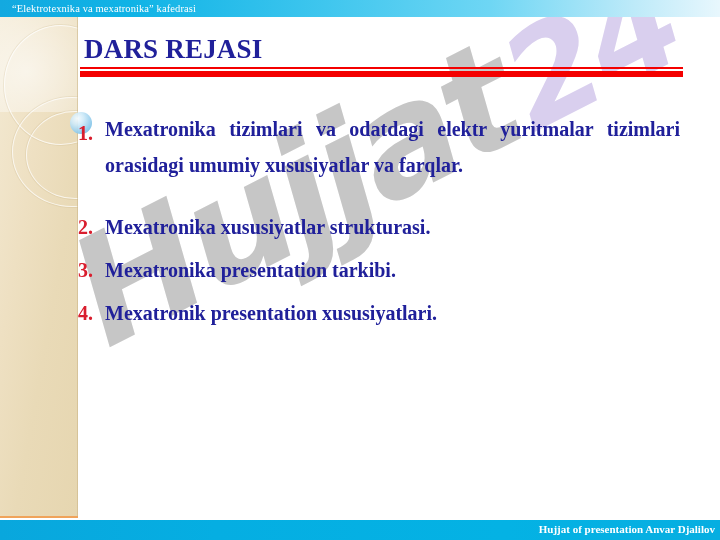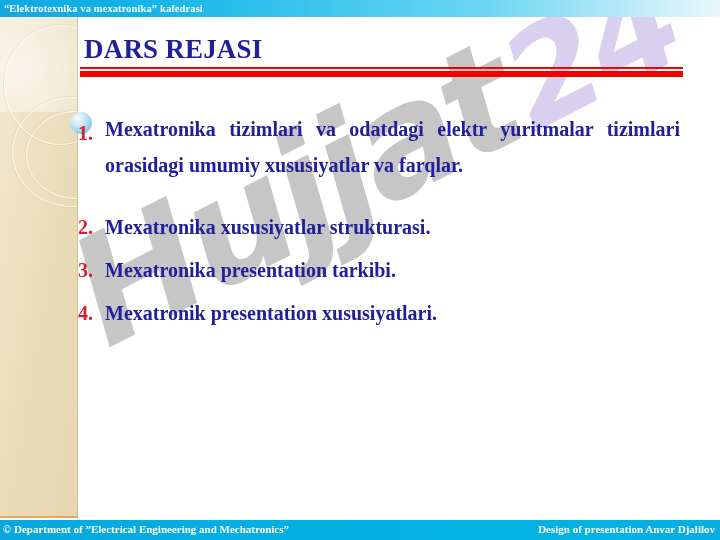--- a/index.html
+++ b/index.html
@@ -27,24 +27,24 @@
                 #13a9e0 0%,
                 #0fb3e6 18%,
                 #3fc6ee 45%,
                 #6ed6f4 68%,
                 #bdeaf9 88%,
                 #e8f7fd 100%);
     z-index: 40;
   }
   .header-title {
     position: absolute;
-    left: 4px; top: 1px;
+    left: 12px; top: 1px;
     font-family: "Liberation Serif", serif;
     font-size: 10.5px;
-    font-weight: bold;
+    font-weight: normal;
     color: #ffffff;
     letter-spacing: 0.1px;
     white-space: nowrap;
     line-height: 15px;
   }
 
   
   .sidebar {
     position: absolute;
     left: 0; top: 17px;
@@ -298,17 +298,16 @@
 
       <div class="item item-4">
         <span class="item-num">4.</span>
         <span class="item-text">Mexatronik presentation xususiyatlari.</span>
       </div>
 
     </div>
   </div>
 
   <div class="footer-bar">
-    <div class="footer-left">© Department of ”Electrical Engineering and Mechatronics”</div>
-    <div class="footer-right">Design of presentation Anvar Djalilov</div>
+    <div class="footer-right">Hujjat of presentation Anvar Djalilov</div>
   </div>
 
 </div>
 
 </body></html>

